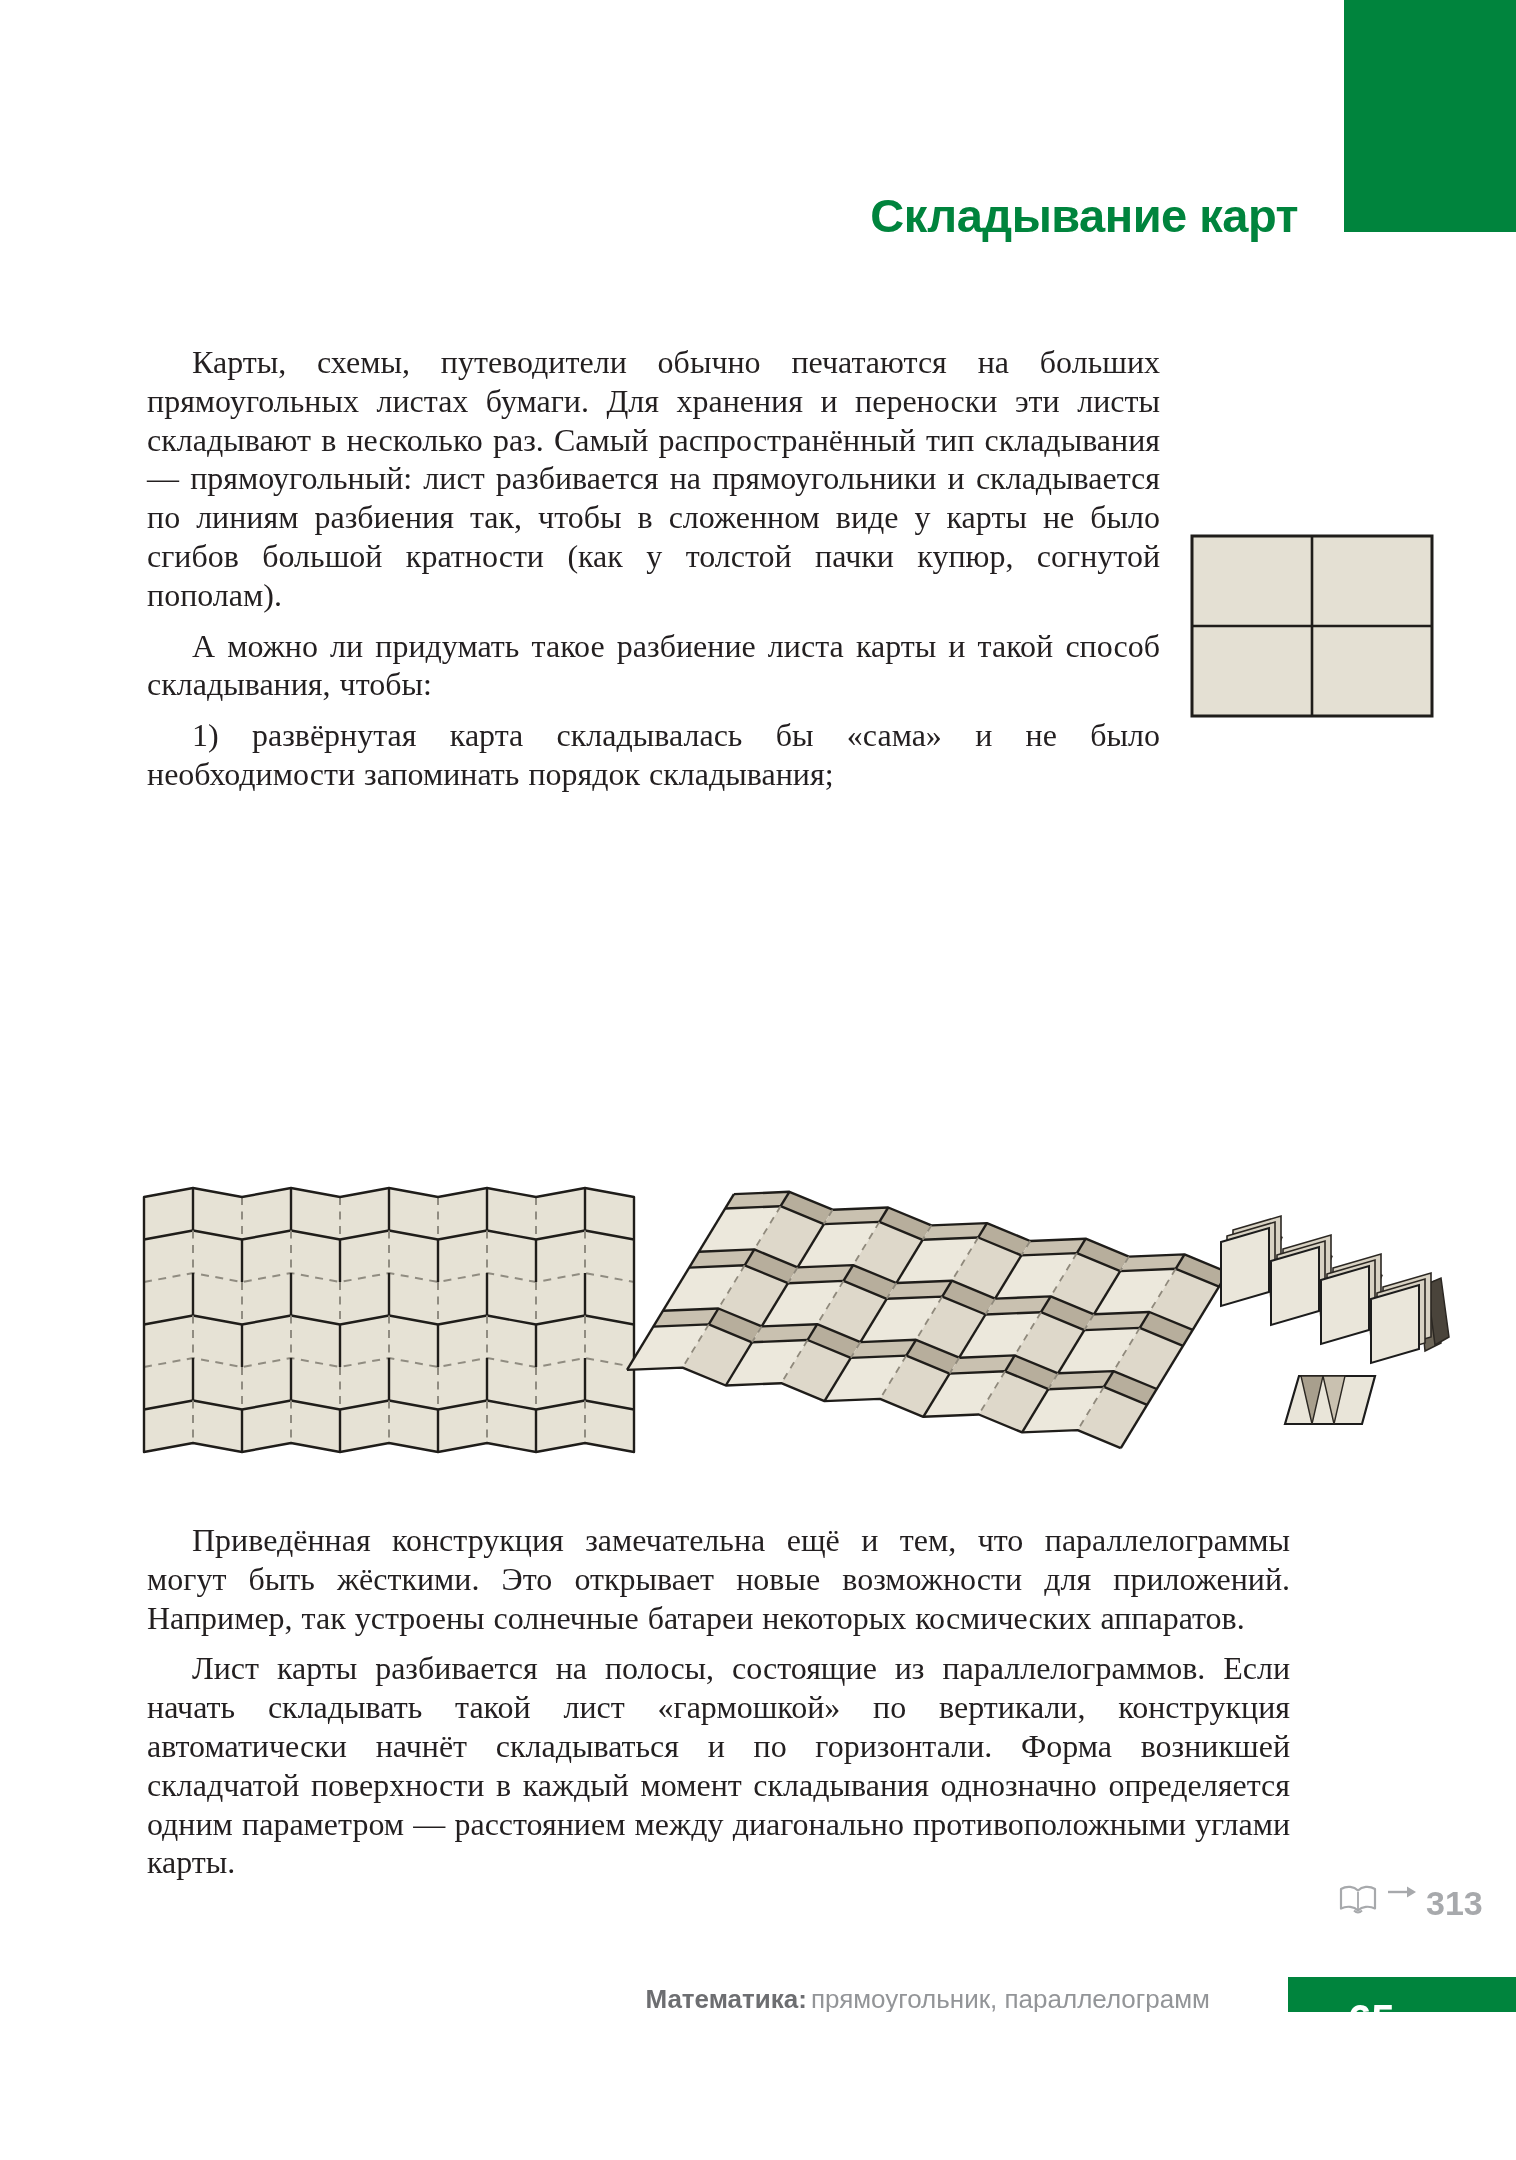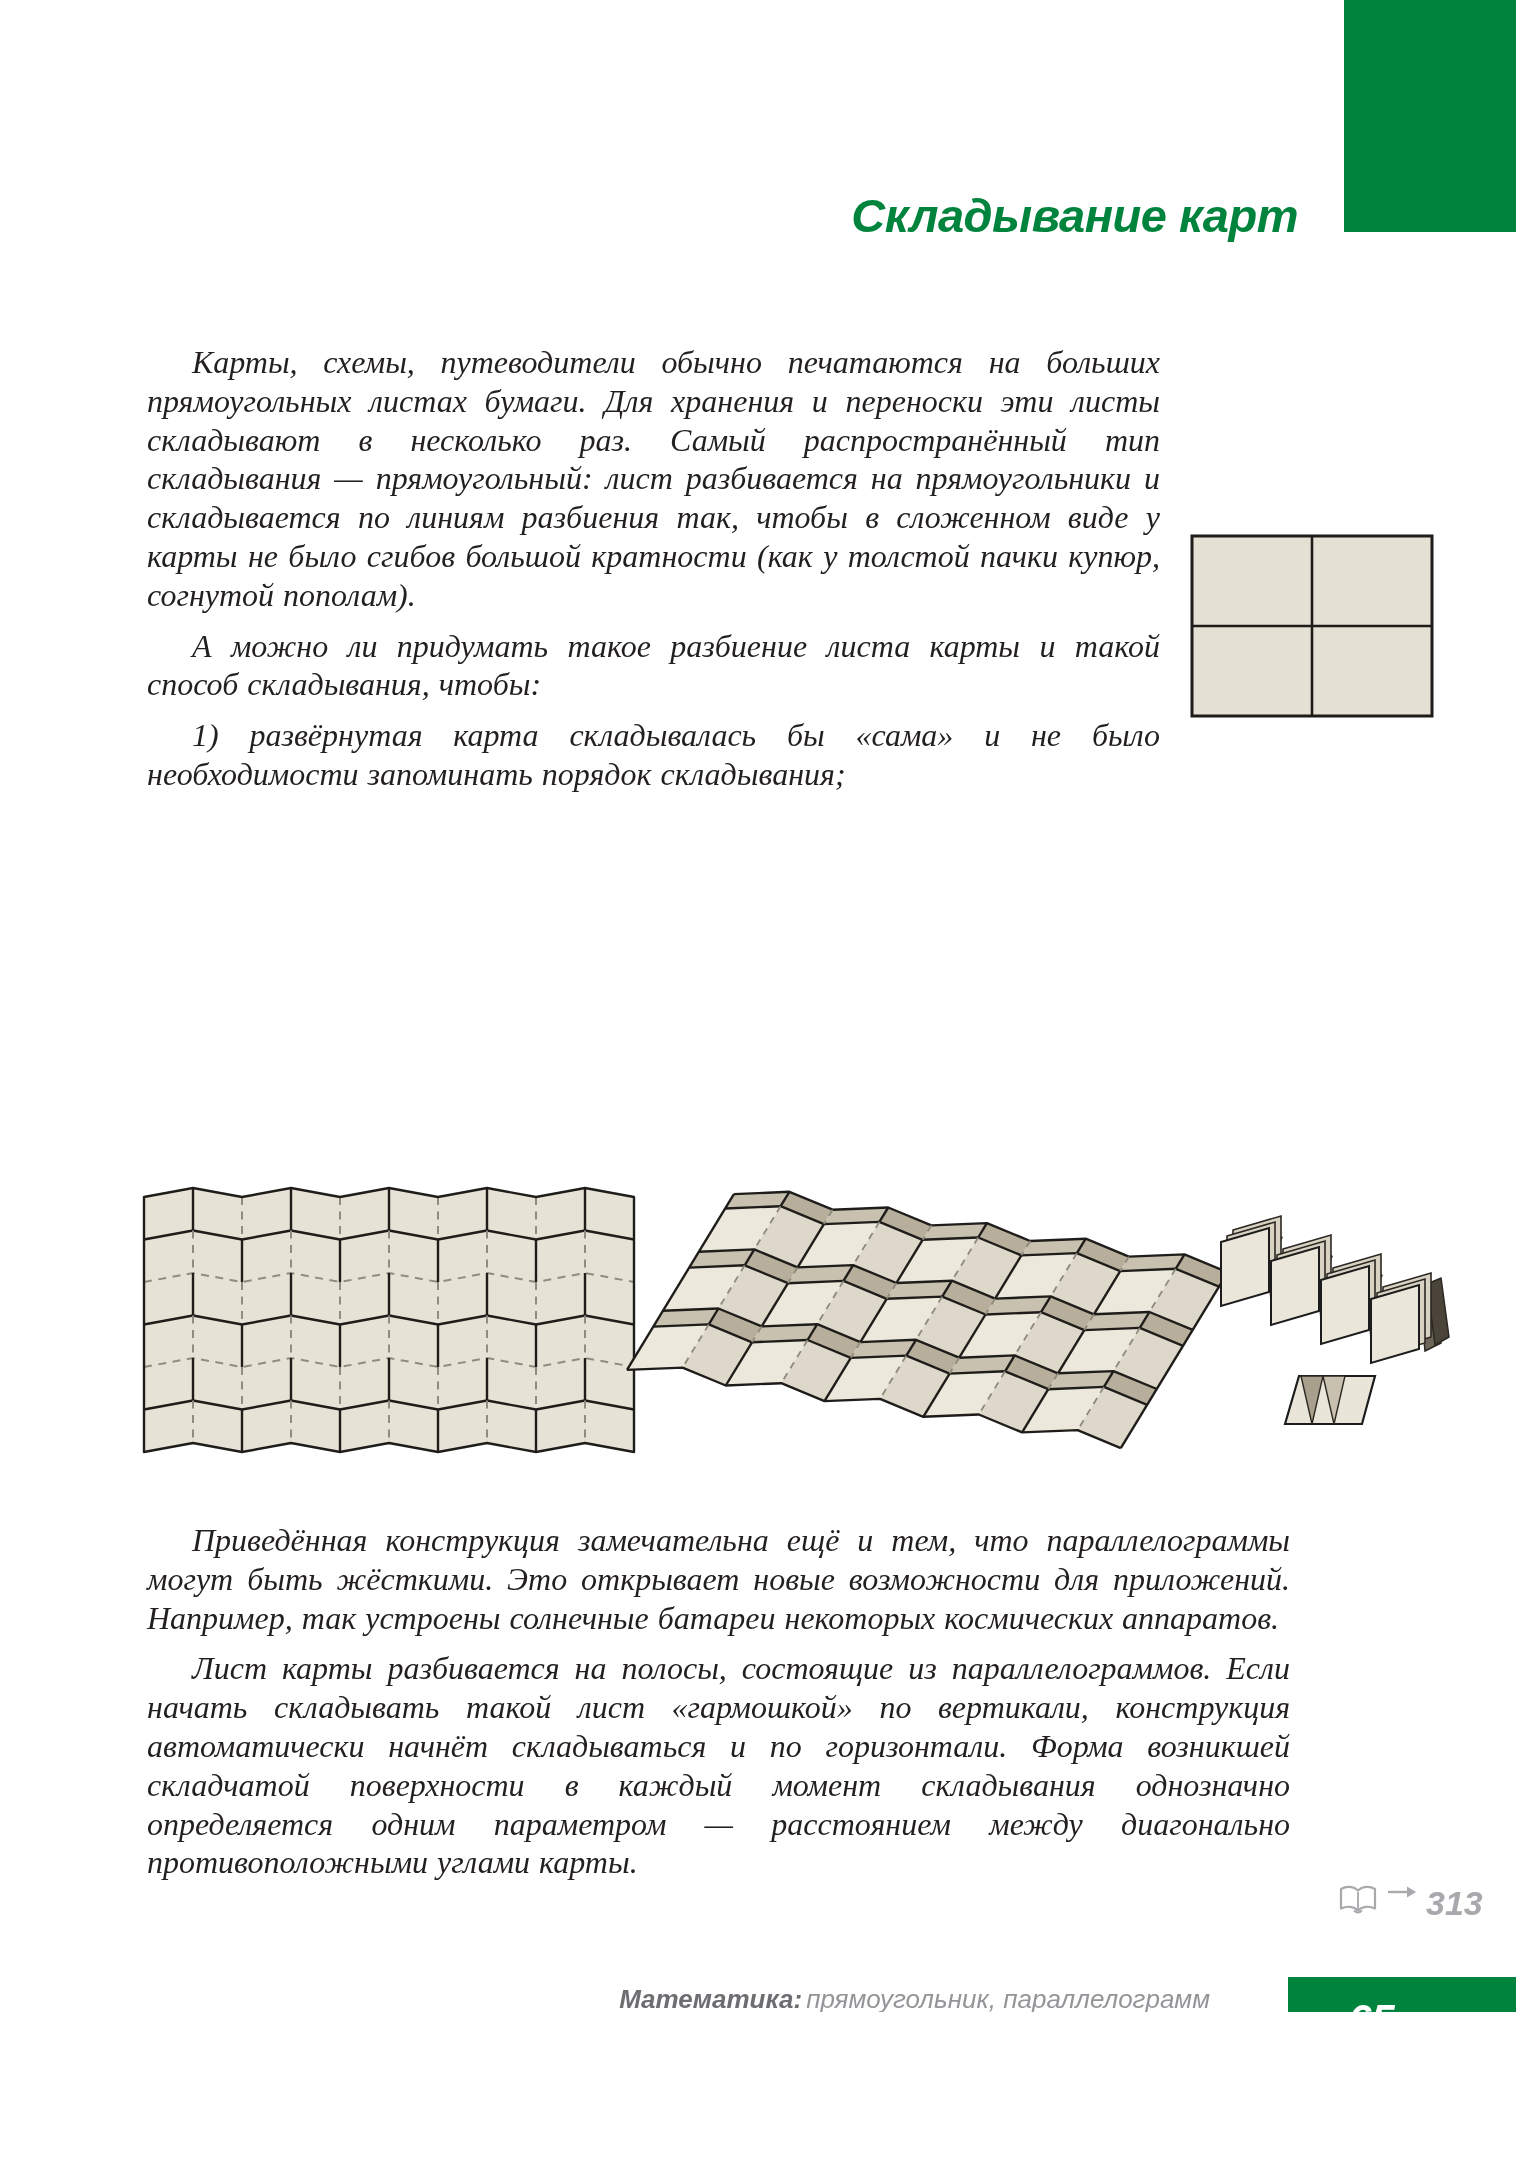--- a/index.html
+++ b/index.html
@@ -1,17 +1,17 @@
 <!DOCTYPE html>
 <html lang="ru" style="--accent-green: #00843d; --ink: #231f20; --paper-fill: #e6e2d5; --paper-shade: #c9c1b0; --footer-gray: #939598; --footer-label-gray: #6d6e71; --ref-gray: #a7a9ac;"><head>
 <meta charset="utf-8">
 <style>
   html,body{margin:0;padding:0;background:#ffffff;}
   .page{position:relative;width:1516px;height:2012px;background:#fff;overflow:hidden;
-        font-family:"Liberation Serif",serif;font-style:italic;}
+        font-family:"Liberation Serif",serif;}
   .green-header{position:absolute;left:1344px;top:0;width:172px;height:232px;
         background:var(--accent-green,#00843d);}
   .title{position:absolute;left:0;top:192px;width:1298px;margin:0;text-align:right;
         font-family:"Liberation Sans",sans-serif;font-weight:bold;font-size:47px;
         letter-spacing:-0.5px;color:var(--accent-green,#00843d);line-height:1;}
   .body-block{position:absolute;left:135px;width:1167px;font-size:32px;line-height:38.8px;
         text-align:justify;color:var(--ink,#231f20);word-spacing:1px;hyphens:auto;}
   #block1{top:331px;}
   #block2{top:1509px;}
   .body-block p{margin:12px;text-indent:45px;}

